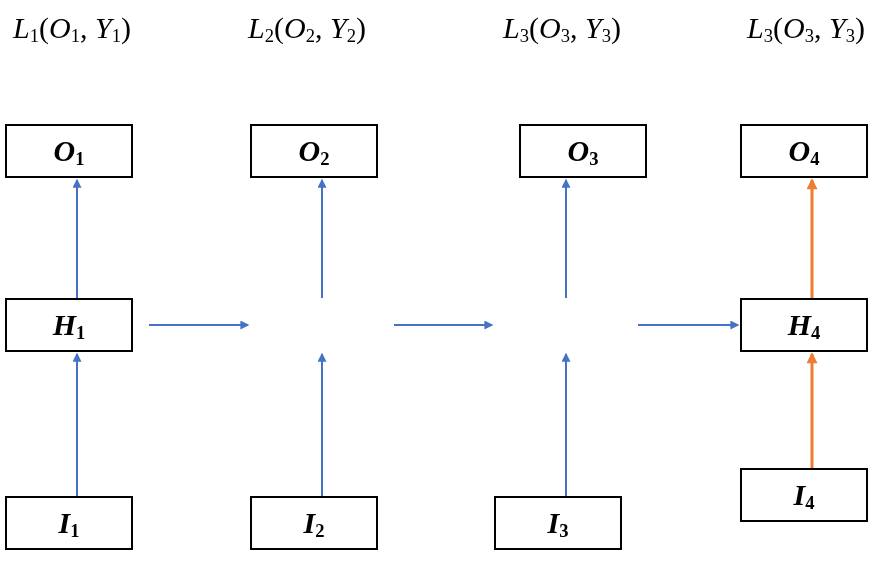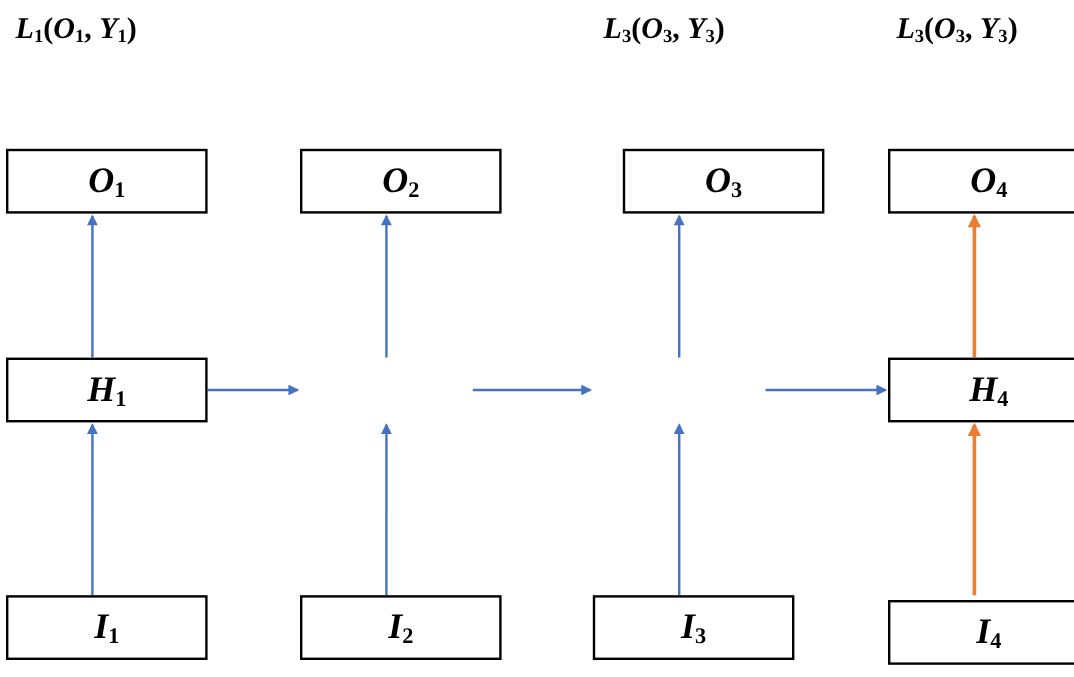--- a/index.html
+++ b/index.html
@@ -17,40 +17,40 @@
   }
   #arrows {
     position: absolute;
     left: 0;
     top: 0;
     width: 895px;
     height: 564px;
   }
   .node {
     position: absolute;
-    width: 168px;
+    width: 128px;
     height: 54px;
     box-sizing: border-box;
     background: var(--box_fill, #ffffff);
     border: 2px solid var(--box_border, #000000);
     display: flex;
     align-items: center;
     justify-content: center;
   }
   .node-label {
     font-size: 30px;
     font-weight: bold;
     color: var(--text, #000000);
     line-height: 1;
   }
   .loss {
     position: absolute;
     top: 10px;
-    font-size: 25px;
-    font-weight: bold;
+    font-size: 30px;
+    font-weight: normal;
     color: var(--text, #000000);
     white-space: nowrap;
     line-height: 1.2;
   }
   i { font-style: italic; }
   sub {
     font-size: 0.62em;
     font-style: normal;
     vertical-align: -0.22em;
     line-height: 0;
@@ -77,20 +77,21 @@
       <line x1="322" y1="298" x2="322" y2="180" stroke="#4472C4" stroke-width="2" marker-end="url(#marker-blue)"></line>
       <line x1="394" y1="325" x2="492" y2="325" stroke="#4472C4" stroke-width="2" marker-end="url(#marker-blue)"></line>
       <line x1="566" y1="496" x2="566" y2="354" stroke="#4472C4" stroke-width="2" marker-end="url(#marker-blue)"></line>
       <line x1="566" y1="298" x2="566" y2="180" stroke="#4472C4" stroke-width="2" marker-end="url(#marker-blue)"></line>
       <line x1="638" y1="325" x2="738" y2="325" stroke="#4472C4" stroke-width="2" marker-end="url(#marker-blue)"></line>
       <line x1="812" y1="496" x2="812" y2="354" stroke="#ED7D31" stroke-width="3" marker-end="url(#marker-orange)"></line>
       <line x1="812" y1="298" x2="812" y2="180" stroke="#ED7D31" stroke-width="3" marker-end="url(#marker-orange)"></line>
     </svg>
 
   <div class="loss" style="left:13px"><i>L</i><sub>1</sub>(<i>O</i><sub>1</sub>, <i>Y</i><sub>1</sub>)</div>
+  <div class="loss" style="left:248px"><i>L</i><sub>2</sub>(<i>O</i><sub>2</sub>, <i>Y</i><sub>2</sub>)</div>
   <div class="loss" style="left:503px"><i>L</i><sub>3</sub>(<i>O</i><sub>3</sub>, <i>Y</i><sub>3</sub>)</div>
   <div class="loss" style="left:747px"><i>L</i><sub>3</sub>(<i>O</i><sub>3</sub>, <i>Y</i><sub>3</sub>)</div>
 
   <div class="node" style="left:5px;top:124px">
       <span class="node-label"><i>O</i><sub>1</sub></span>
     </div>
   <div class="node" style="left:250px;top:124px">
       <span class="node-label"><i>O</i><sub>2</sub></span>
     </div>
   <div class="node" style="left:519px;top:124px">
@@ -109,17 +110,17 @@
 
   <div class="node" style="left:5px;top:496px">
       <span class="node-label"><i>I</i><sub>1</sub></span>
     </div>
   <div class="node" style="left:250px;top:496px">
       <span class="node-label"><i>I</i><sub>2</sub></span>
     </div>
   <div class="node" style="left:494px;top:496px">
       <span class="node-label"><i>I</i><sub>3</sub></span>
     </div>
-  <div class="node" style="left:740px;top:500px">
+  <div class="node" style="left:740px;top:468px">
       <span class="node-label"><i>I</i><sub>4</sub></span>
     </div>
 
 </div>
 
 </body></html>

